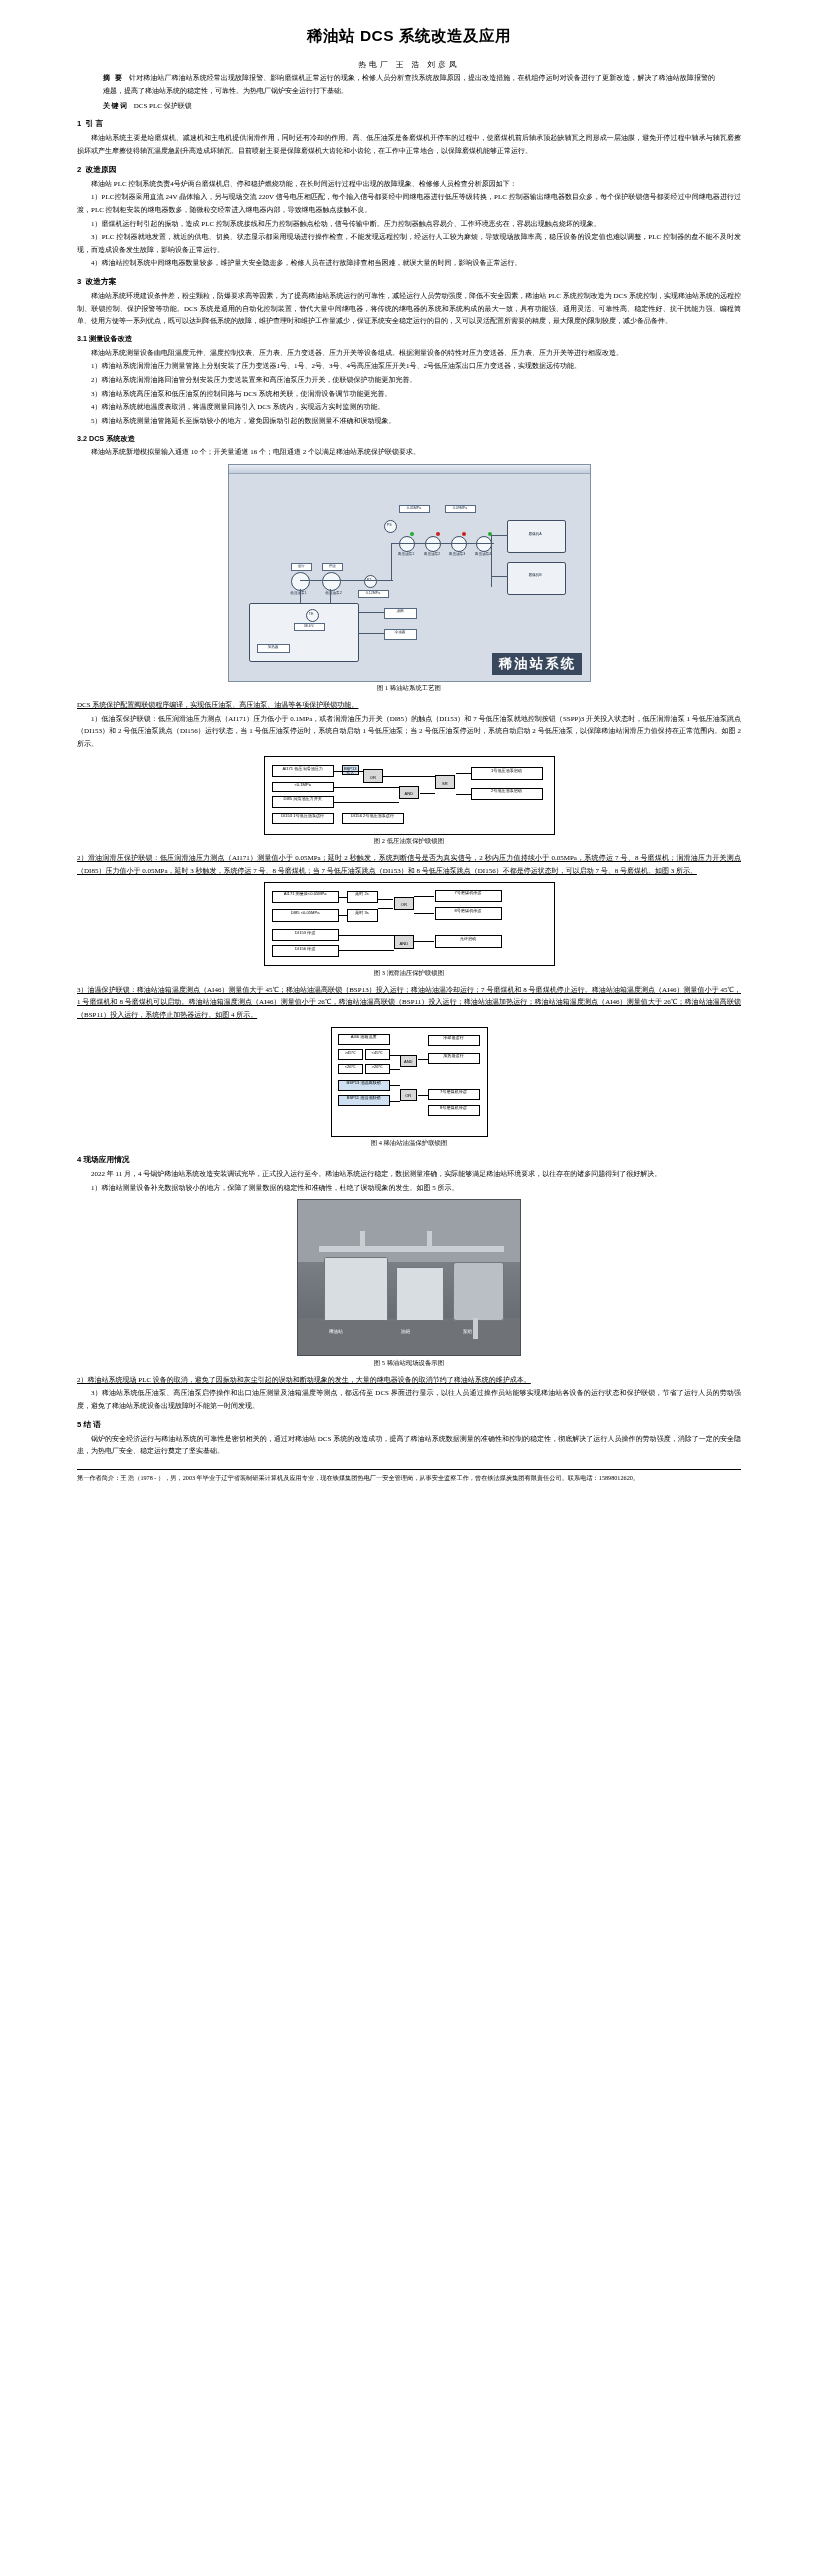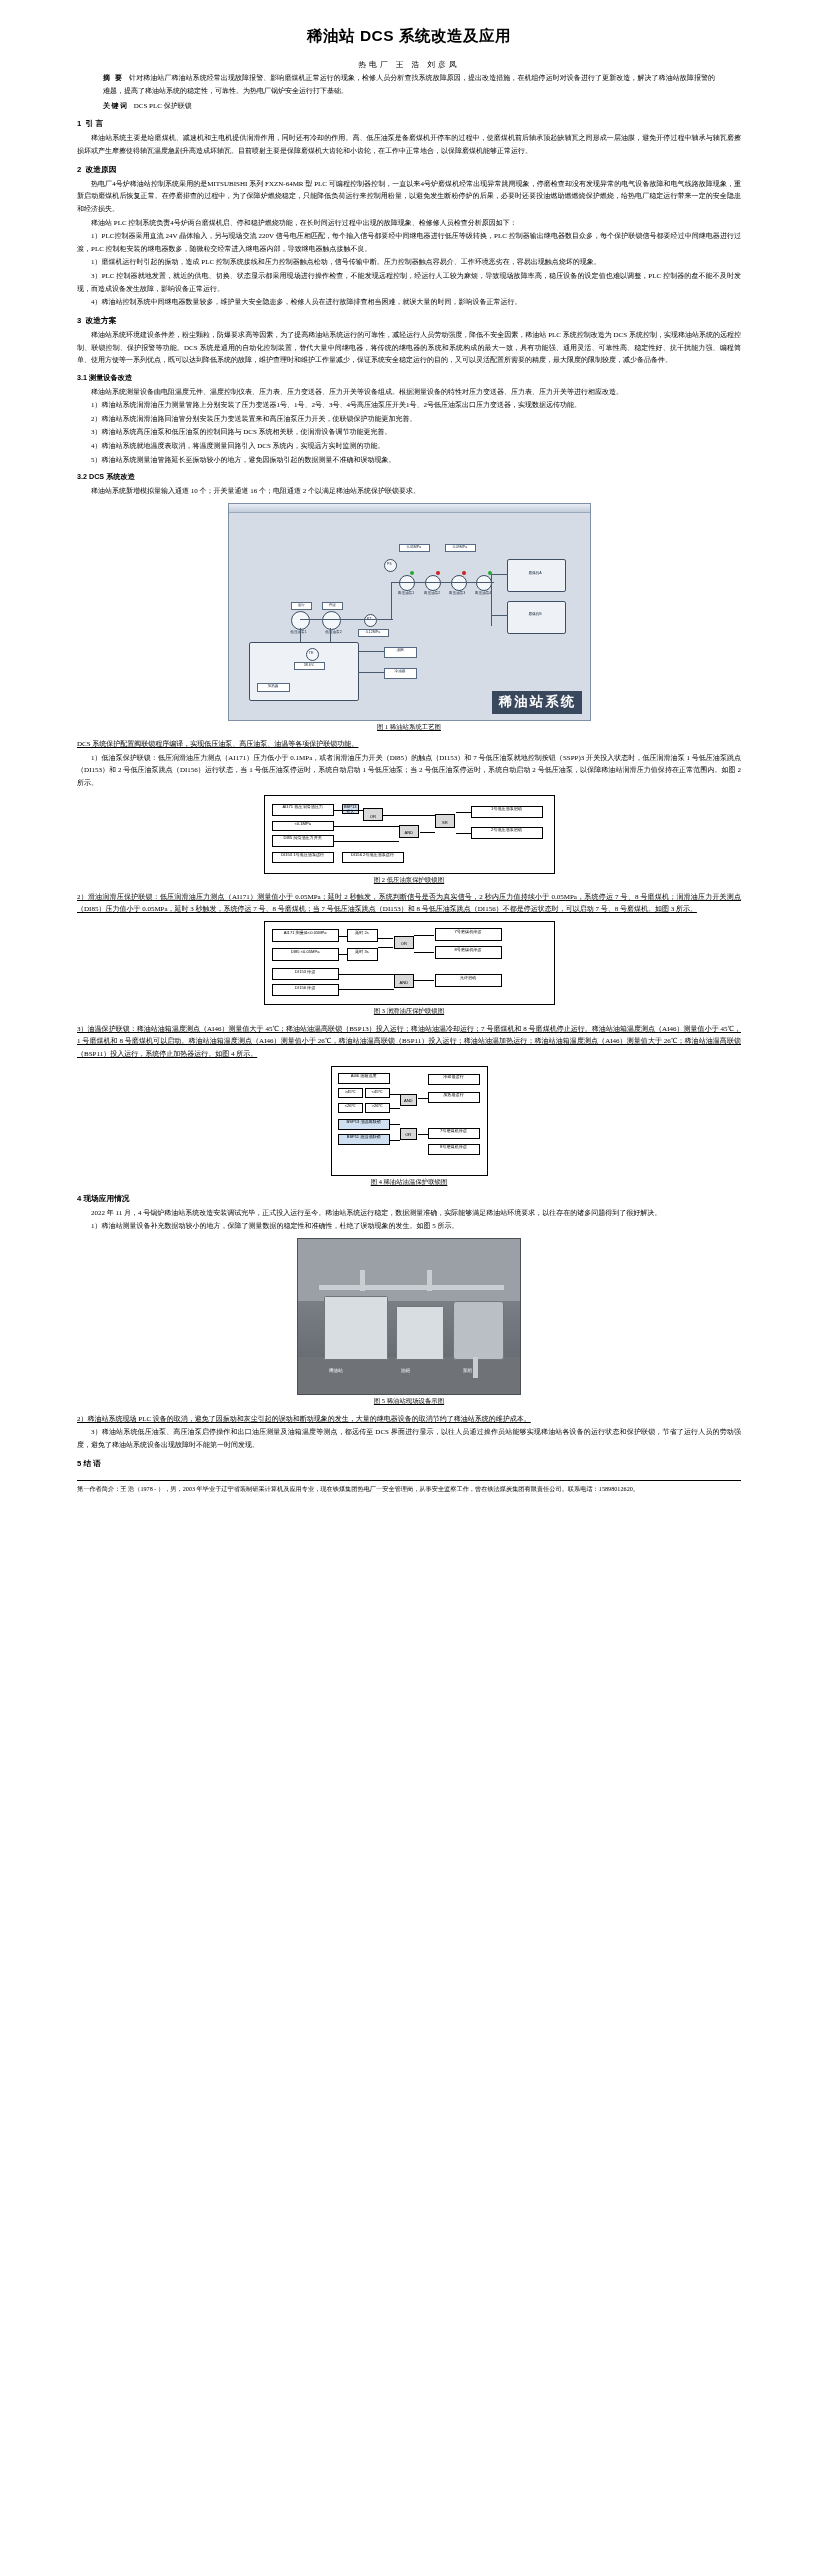--- a/index.html
+++ b/index.html
@@ -68,21 +68,20 @@
     text-indent:2em;
     margin:0 0 1px 0;
   }
   p.noind{
     text-indent:0;
     text-decoration:underline;
   }
   .fig-wrap{
     text-align:center;
     margin:5.2px 0 2.1px 0;
-    text-decoration:underline;
   }
   .fig-cap{
     text-align:center;
     font-size:6.4px;
     margin:2.1px 0 6.2px 0;
   }
   
   .fig1{
     width:361px;
     height:216px;
@@ -209,21 +208,20 @@
   <h2 class="sec">
     <span>1</span>&nbsp;
     <span>引 言</span>
   </h2>
   <p class="t">稀油站系统主要是给磨煤机、减速机和主电机提供润滑作用，同时还有冷却的作用。高、低压油泵是备磨煤机开停车的过程中，使磨煤机前后轴承顶起缺轴瓦之间形成一层油膜，避免开停过程中轴承与轴瓦磨擦损坏或产生摩擦使得轴瓦温度急剧升高造成坏轴瓦。目前喷射主要是保障磨煤机大齿轮和小齿轮，在工作中正常地合，以保障磨煤机能够正常运行。</p>
 
   <h2 class="sec">
     <span>2</span>&nbsp;
     <span>改造原因</span>
   </h2>
-  <p class="t">热电厂4号炉稀油站控制系统采用的是MITSUBISHI 系列 FXZN-64MR 型 PLC 可编程控制器控制，一直以来4号炉磨煤机经常出现异常跳闸现象，停磨检查却没有发现异常的电气设备故障和电气线路故障现象，重新启动磨煤机后恢复正常。在停磨排查的过程中，为了保障炉燃烧稳定，只能降低负荷运行来控制用粉量，以避免发生断粉停炉的后果，必要时还要投油燃助燃燃烧保护燃烧，给热电厂稳定运行带来一定的安全隐患和经济损失。</p>
   <p class="t">稀油站 PLC 控制系统负责4号炉两台磨煤机启、停和稳护燃烧功能，在长时间运行过程中出现的故障现象、检修修人员检查分析原因如下：</p>
   <p class="t">1）PLC控制器采用直流 24V 晶体输入，另与现场交流 220V 信号电压相匹配，每个输入信号都要经中间继电器进行低压等级转换，PLC 控制器输出继电器数目众多，每个保护联锁信号都要经过中间继电器进行过渡，PLC 控制柜安装的继电器数多，随微粒交经常进入继电器内部，导致继电器触点接触不良。</p>
   <p class="t">1）磨煤机运行时引起的振动，造成 PLC 控制系统接线和压力控制器触点松动，信号传输中断。压力控制器触点容易介、工作环境恶劣在，容易出现触点烧坏的现象。</p>
   <p class="t">3）PLC 控制器就地发置，就近的供电、切换、状态显示都采用现场进行操作检查，不能发现远程控制，经运行人工较为麻烦，导致现场故障率高，稳压设备的设定值也难以调整，PLC 控制器的盘不能不及时发现，而造成设备发生故障，影响设备正常运行。</p>
   <p class="t">4）稀油站控制系统中间继电器数量较多，维护量大安全隐患多，检修人员在进行故障排查相当困难，就误大量的时间，影响设备正常运行。</p>
 
   <h2 class="sec">
     <span>3</span>&nbsp;
     <span>改造方案</span>
   </h2>
@@ -420,17 +418,18 @@
       <div class="ph-label" style="left:103px;top:129px;">油箱</div>
       <div class="ph-label" style="left:165px;top:129px;">泵组</div>
     </div>
     <div class="fig-cap">图 5  稀油站现场设备示图</div>
   </div>
 
   <p class="t noind">2）稀油站系统现场 PLC 设备的取消，避免了因振动和灰尘引起的误动和断动现象的发生，大量的继电器设备的取消节约了稀油站系统的维护成本。</p>
   <p class="t">3）稀油站系统低压油泵、高压油泵启停操作和出口油压测量及油箱温度等测点，都远传至 DCS 界面进行显示，以往人员通过操作员站能够实现稀油站各设备的运行状态和保护联锁，节省了运行人员的劳动强度，避免了稀油站系统设备出现故障时不能第一时间发现。</p>
 
   <h2 class="sec">5  结  语</h2>
+  <p class="t">锅炉的安全经济运行与稀油站系统的可靠性是密切相关的，通过对稀油站 DCS 系统的改造成功，提高了稀油站系统数据测量的准确性和控制的稳定性，彻底解决了运行人员操作的劳动强度，消除了一定的安全隐患，为热电厂安全、稳定运行奠定了坚实基础。</p>
 
   <div class="footer">第一作者简介：王  浩（1978 - ），男，2003 年毕业于辽宁省装制研采计算机及应用专业，现在铁煤集团热电厂一安全管理岗，从事安全监察工作，曾在铁法煤炭集团有限责任公司。联系电话：15898012620。</div>
 
 </div>
 
 
 </body></html>

